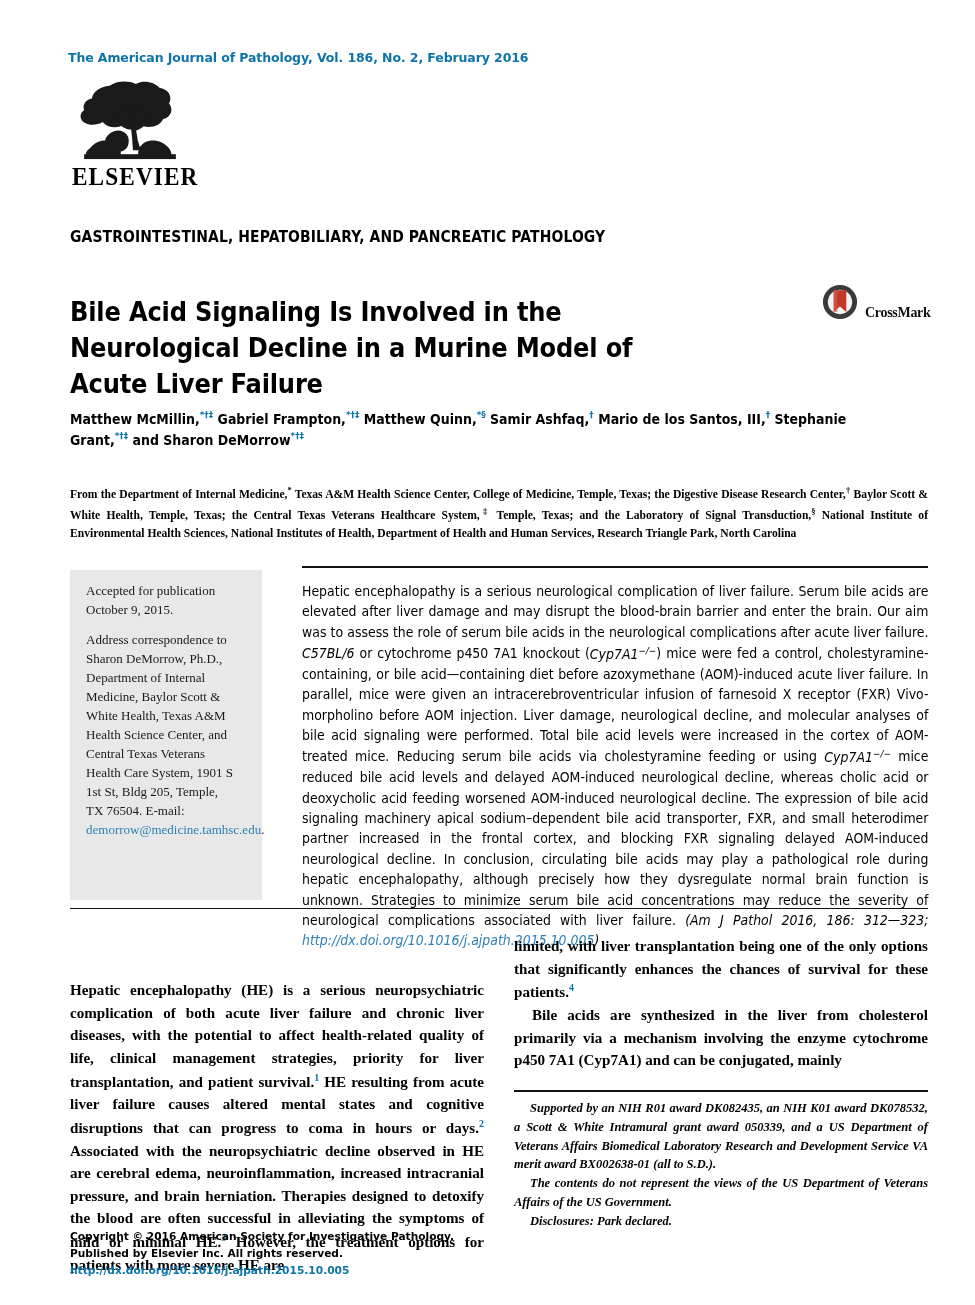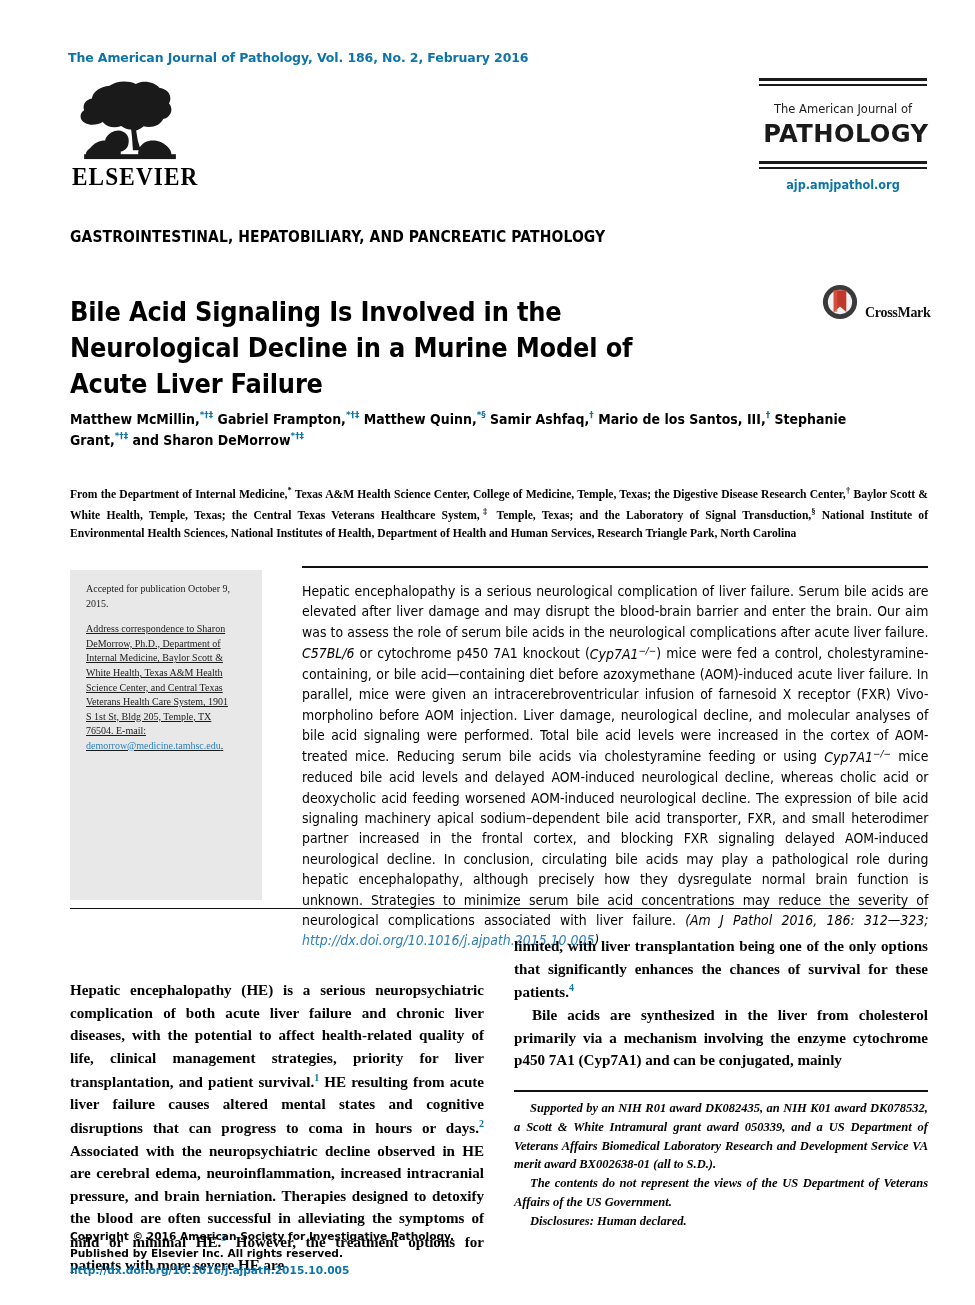--- a/index.html
+++ b/index.html
@@ -178,26 +178,26 @@
   
   .sidebar-box {
     position: absolute;
     left: 54px; top: 570px;
     width: 192px;
     min-height: 330px;
     background: #e8e8e8;
     padding: 12px 29px 14px 16px;
     box-sizing: border-box;
     font-family: "Liberation Serif", serif;
-    font-size: 10px;
+    font-size: 13px;
     line-height: 1.46;
     color: #1a1a1a;
   }
   .sidebar-box p { margin: 0 0 11px 0; }
-  .sidebar-box p:last-child { margin-bottom: 8px; text-decoration: underline; }
+  .sidebar-box p:last-child { margin-bottom: 8px; }
   .link-blue { color: #2c7fb8; }
 
   .abstract-rule {
     position: absolute;
     left: 286px; top: 566px;
     width: 626px;
     border-top: 2px solid #111;
   }
   .abstract {
     position: absolute;
@@ -292,27 +292,20 @@
         <path d="M60 47 C68 44 74 39 78 33 C76 42 69 49 61 52 Z"></path>
         <path d="M30 60 C34 53 42 50 48 53 C53 55 55 61 53 67 C51 72 45 75 39 73 C33 71 28 66 30 60 Z"></path>
         <path d="M14 70 C20 62 30 60 38 64 C44 67 47 73 45 78 L10 78 C9 75 11 72 14 70 Z"></path>
         <path d="M70 64 C78 60 88 62 94 69 C97 72 98 75 97 78 L64 78 C62 73 65 67 70 64 Z"></path>
         <rect x="8" y="76" width="94" height="5"></rect>
       </g>
     </svg>
     <div class="elsevier-word">ELSEVIER</div>
   </div>
 
-  <div class="journal-logo">
-    <div class="rule-double-top"></div>
-    <div class="jl-sub">The American Journal of</div>
-    <div class="jl-main">PATHOLOGY</div>
-    <div class="rule-double-bottom"></div>
-    <div class="jl-url">ajp.amjpathol.org</div>
-  </div>
 
   <div class="section-head">GASTROINTESTINAL, HEPATOBILIARY, AND PANCREATIC PATHOLOGY</div>
 
   <h1 class="article-title">Bile Acid Signaling Is Involved in the Neurological Decline in a Murine Model of Acute Liver Failure</h1>
 
   <div class="crossmark">
     <svg class="crossmark-badge" viewBox="0 0 40 40">
       <circle cx="20" cy="20" r="19" fill="#3a3a3c"></circle>
       <circle cx="20" cy="20" r="13.5" fill="#f2f2f2"></circle>
       <path d="M13 7 L27 7 L27 31 L20 25 L13 31 Z" fill="#c0392b"></path>
@@ -340,21 +333,21 @@
 
   <div class="col col-right">
     <p>limited, with liver transplantation being one of the only options that significantly enhances the chances of survival for these patients.<sup>4</sup></p>
     <p class="indent">Bile acids are synthesized in the liver from cholesterol primarily via a mechanism involving the enzyme cytochrome p450 7A1 (Cyp7A1) and can be conjugated, mainly</p>
   </div>
 
   <div class="footnotes">
     <div class="footnotes-rule"></div>
     <p>Supported by an NIH R01 award DK082435, an NIH K01 award DK078532, a Scott &amp; White Intramural grant award 050339, and a US Department of Veterans Affairs Biomedical Laboratory Research and Development Service VA merit award BX002638-01 (all to S.D.).</p>
     <p>The contents do not represent the views of the US Department of Veterans Affairs of the US Government.</p>
-    <p>Disclosures: Human declared.</p>
+    <p>Disclosures: Park declared.</p>
   </div>
 
   <div class="page-footer">
     <div>Copyright © 2016 American Society for Investigative Pathology.</div>
     <div>Published by Elsevier Inc. All rights reserved.</div>
     <div class="doi">http://dx.doi.org/10.1016/j.ajpath.2015.10.005</div>
   </div>
 
 </div>
 

